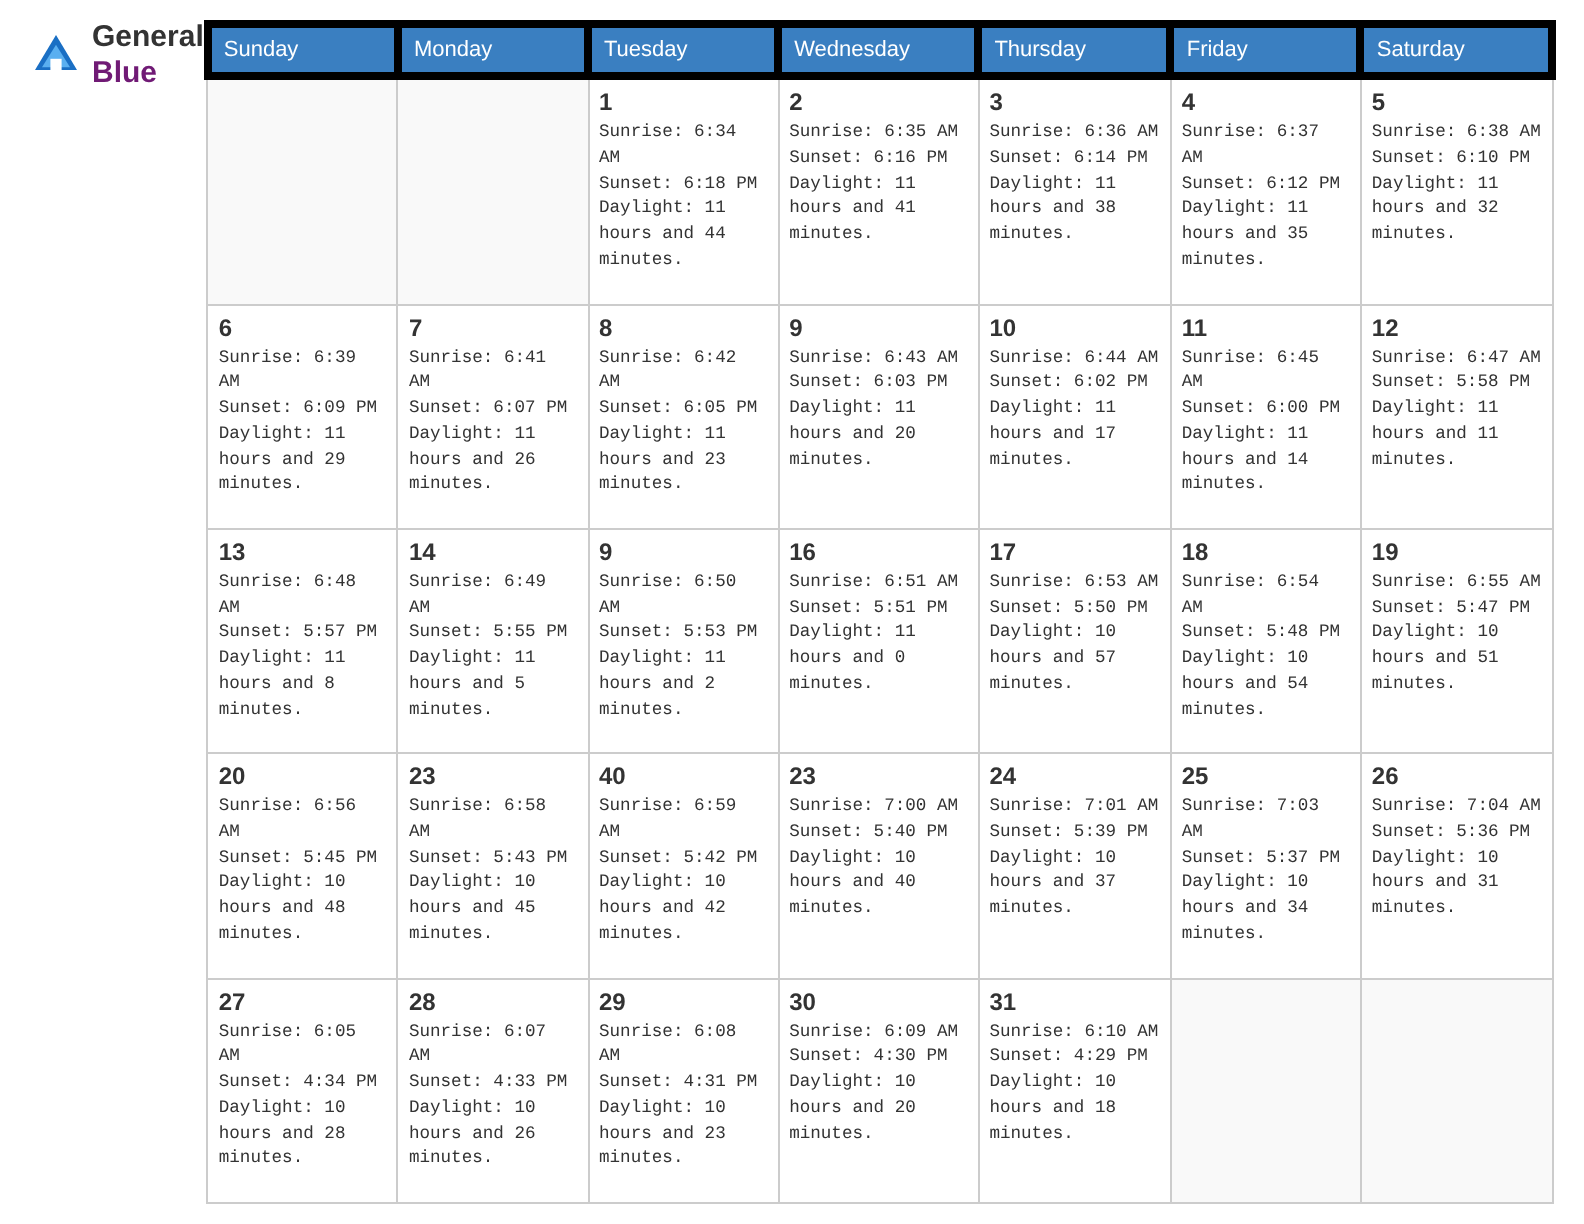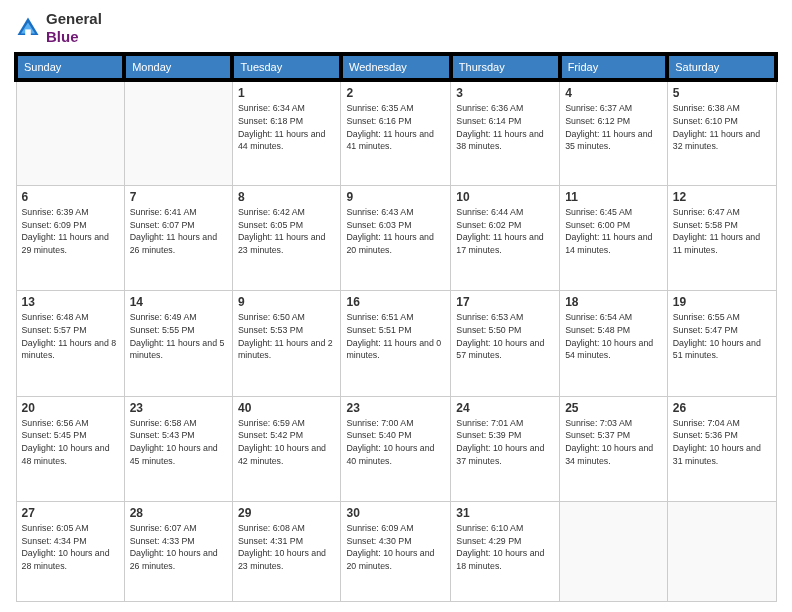--- a/index.html
+++ b/index.html
@@ -8,21 +8,21 @@
       background: #fff;
       width: 792px;
       height: 612px;
       overflow: hidden;
     }
     .page {
       width: 792px;
       height: 612px;
       padding: 10px 14px;
       display: flex;
-      flex-direction: column;
+      flex-direction: row;
     }
     .header {
       display: flex;
       align-items: flex-start;
       justify-content: space-between;
       margin-bottom: 6px;
     }
     .logo {
       display: flex;
       align-items: center;
@@ -82,20 +82,21 @@
     .day-num {
       font-size: 12px;
       font-weight: bold;
       margin-bottom: 2px;
       display: block;
     }
     .day-info {
       font-size: 8.8px;
       line-height: 1.45;
       color: #333;
+      font-family: Liberation Mono, monospace;
     }
     .last-row td {
       height: 70px;
     }
   </style>
 </head>
 <body>
 
 <div class="page">
   <div class="header">

